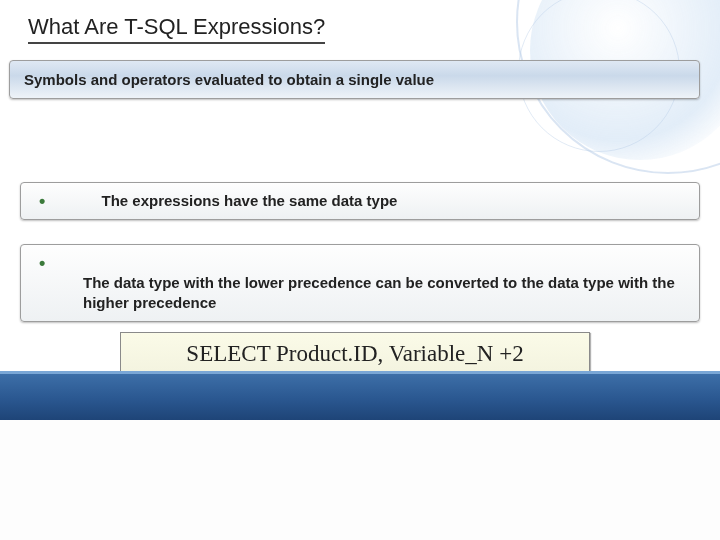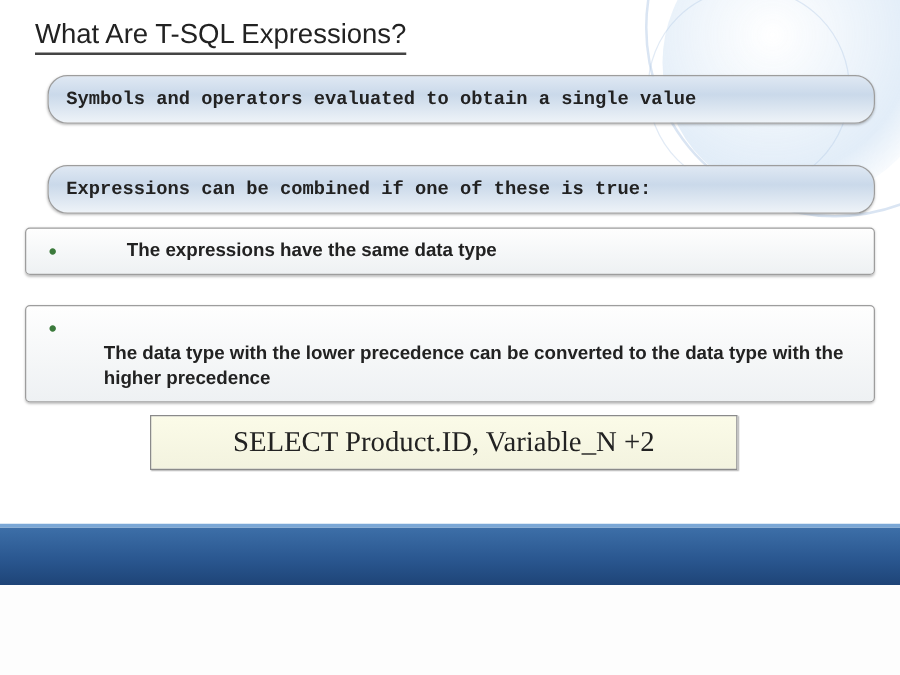--- a/index.html
+++ b/index.html
@@ -7,45 +7,44 @@
     padding: 0;
     width: 720px;
     height: 540px;
     font-family: Verdana, Arial, sans-serif;
     background: #fdfdfd;
     overflow: hidden;
   }
   .slide {
     position: relative;
     width: 720px;
-    height: 468px;
+    height: 420px;
     background: #ffffff;
   }
   .title {
     position: absolute;
     top: 14px;
     left: 28px;
     font-size: 22px;
     color: #222;
     border-bottom: 2px solid #444;
     padding-bottom: 2px;
   }
   .panel {
     position: absolute;
-    left: 38px;
+    left: 9px;
     right: 20px;
     border: 1px solid #9d9d9d;
-    border-radius: 16px;
+    border-radius: 4px;
     background: linear-gradient(to bottom, #dfe8f3 0%, #cad9ea 40%, #eef3f8 100%);
     box-shadow: 0 1px 2px rgba(0,0,0,0.25);
     padding: 10px 14px;
     font-weight: bold;
     font-size: 15px;
     color: #222;
-    font-family: Liberation Mono, monospace;
   }
   .panel-definition {
     top: 60px;
   }
   .panel-subheading {
     top: 132px;
   }
   .bullet-panel {
     position: absolute;
     left: 20px;
@@ -149,23 +148,20 @@
     <div class="c2"></div>
     <div class="c3"></div>
   </div>
 
   <div class="title">What Are T-SQL Expressions?</div>
 
   <div class="panel panel-definition">
     <span>Symbols and operators evaluated to obtain a single value</span>
   </div>
 
-  <div class="panel panel-subheading">
-    <span>Expressions can be combined if one of these is true:</span>
-  </div>
 
   <div class="bullet-panel bullet-1">
     <span class="bullet-dot">•</span>
     <span class="bullet-text">The expressions have the same data type</span>
   </div>
 
   <div class="bullet-panel bullet-2">
     <span class="bullet-dot">•</span>
     <span class="bullet-text">The data type with the lower precedence can be converted to the data type with the higher precedence</span>
   </div>

